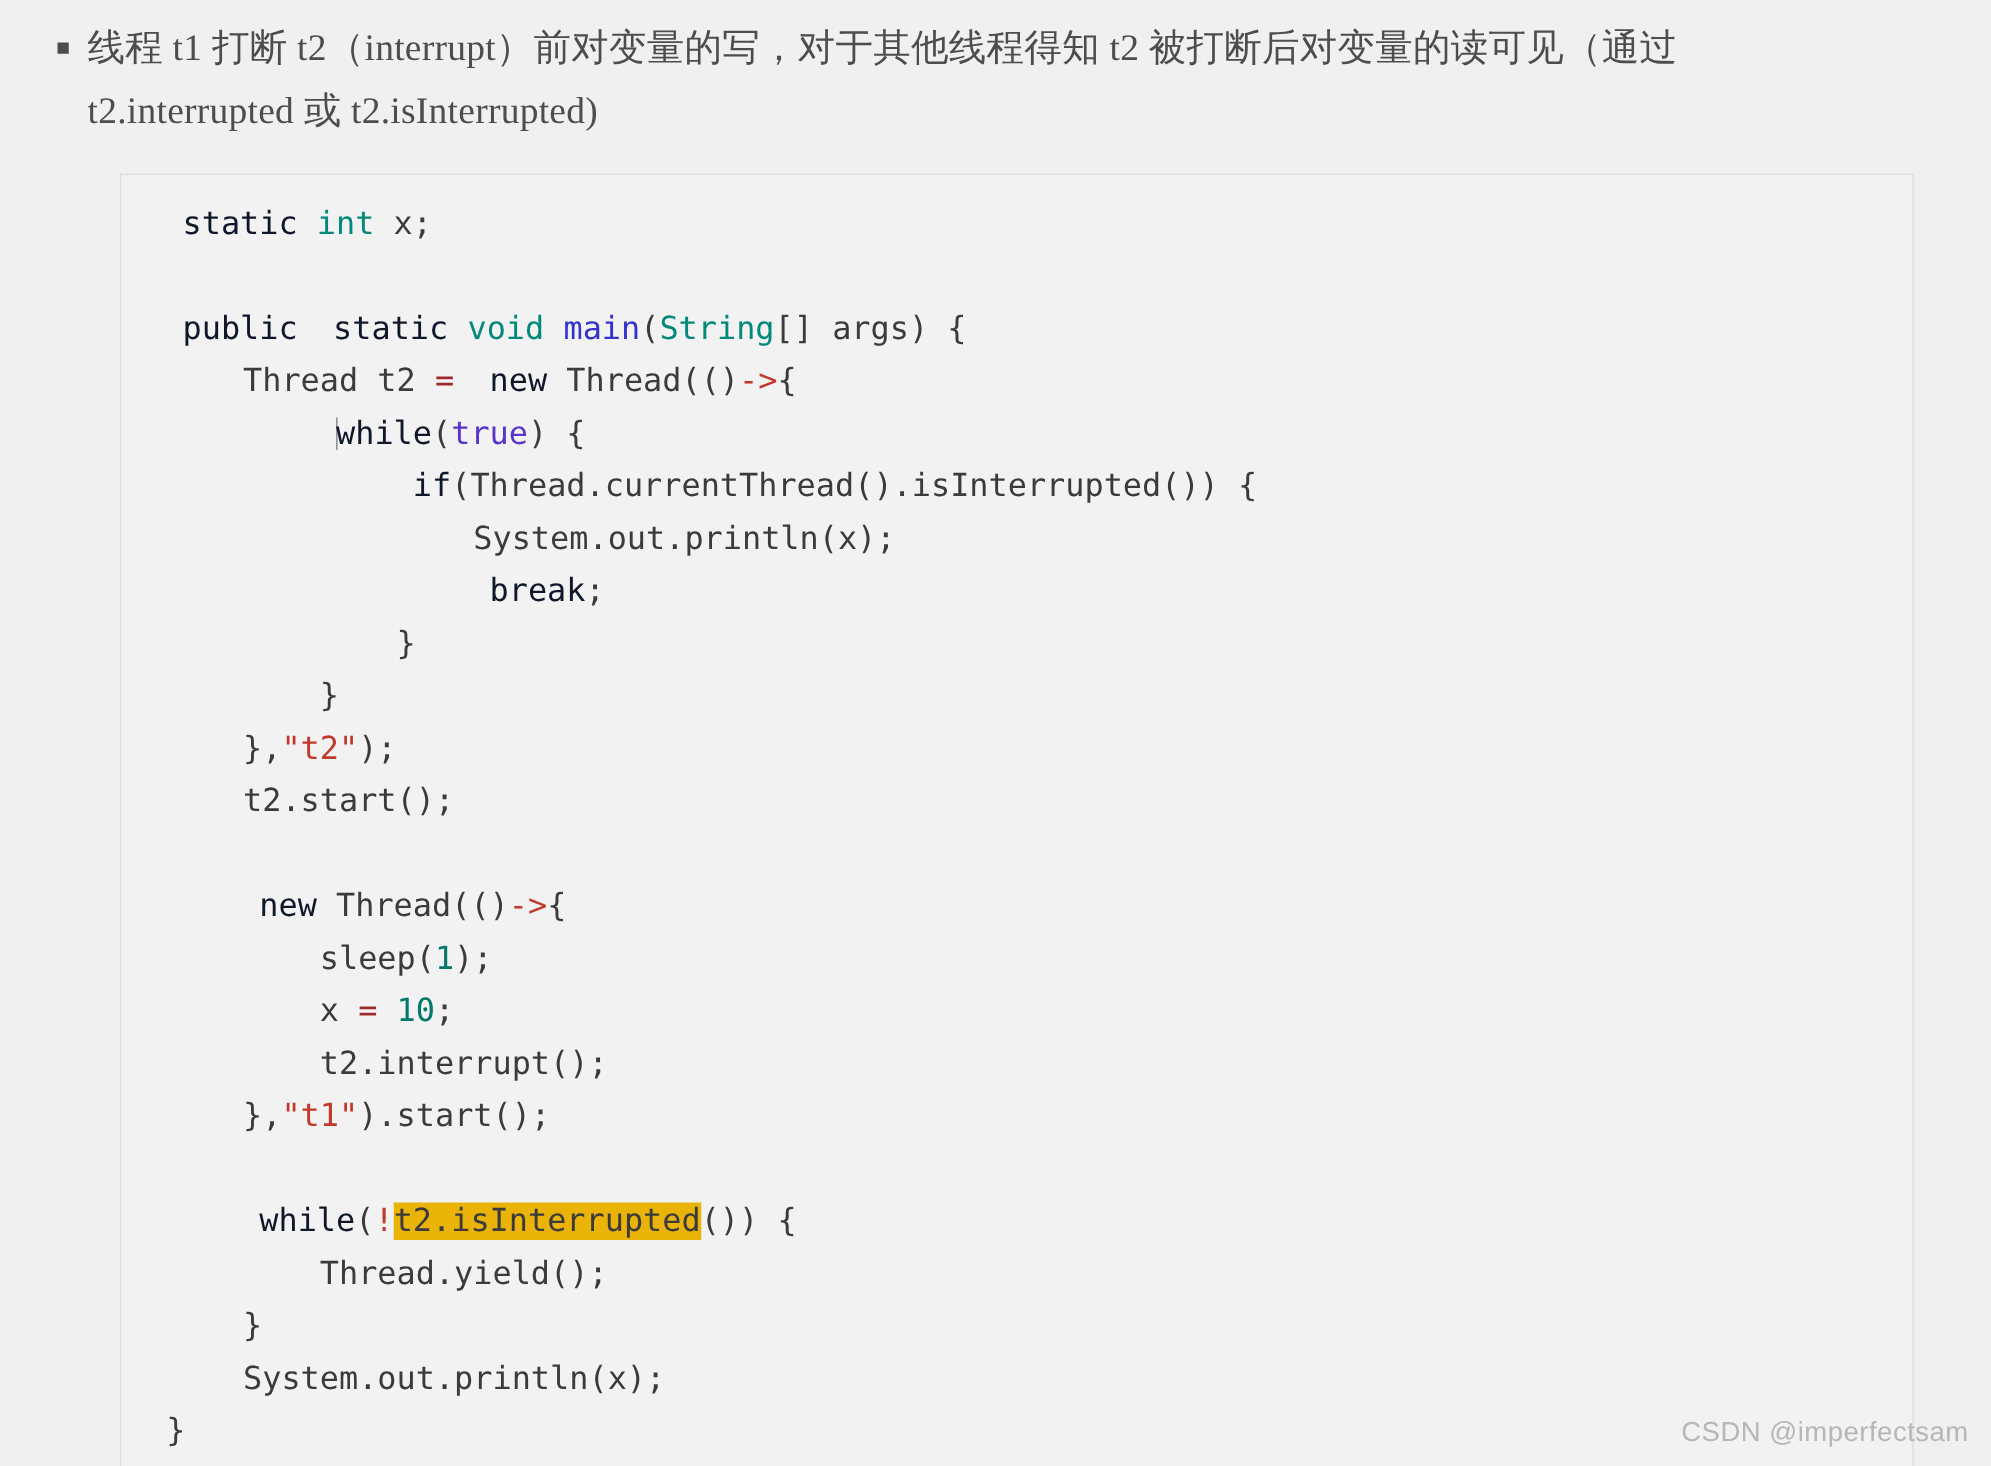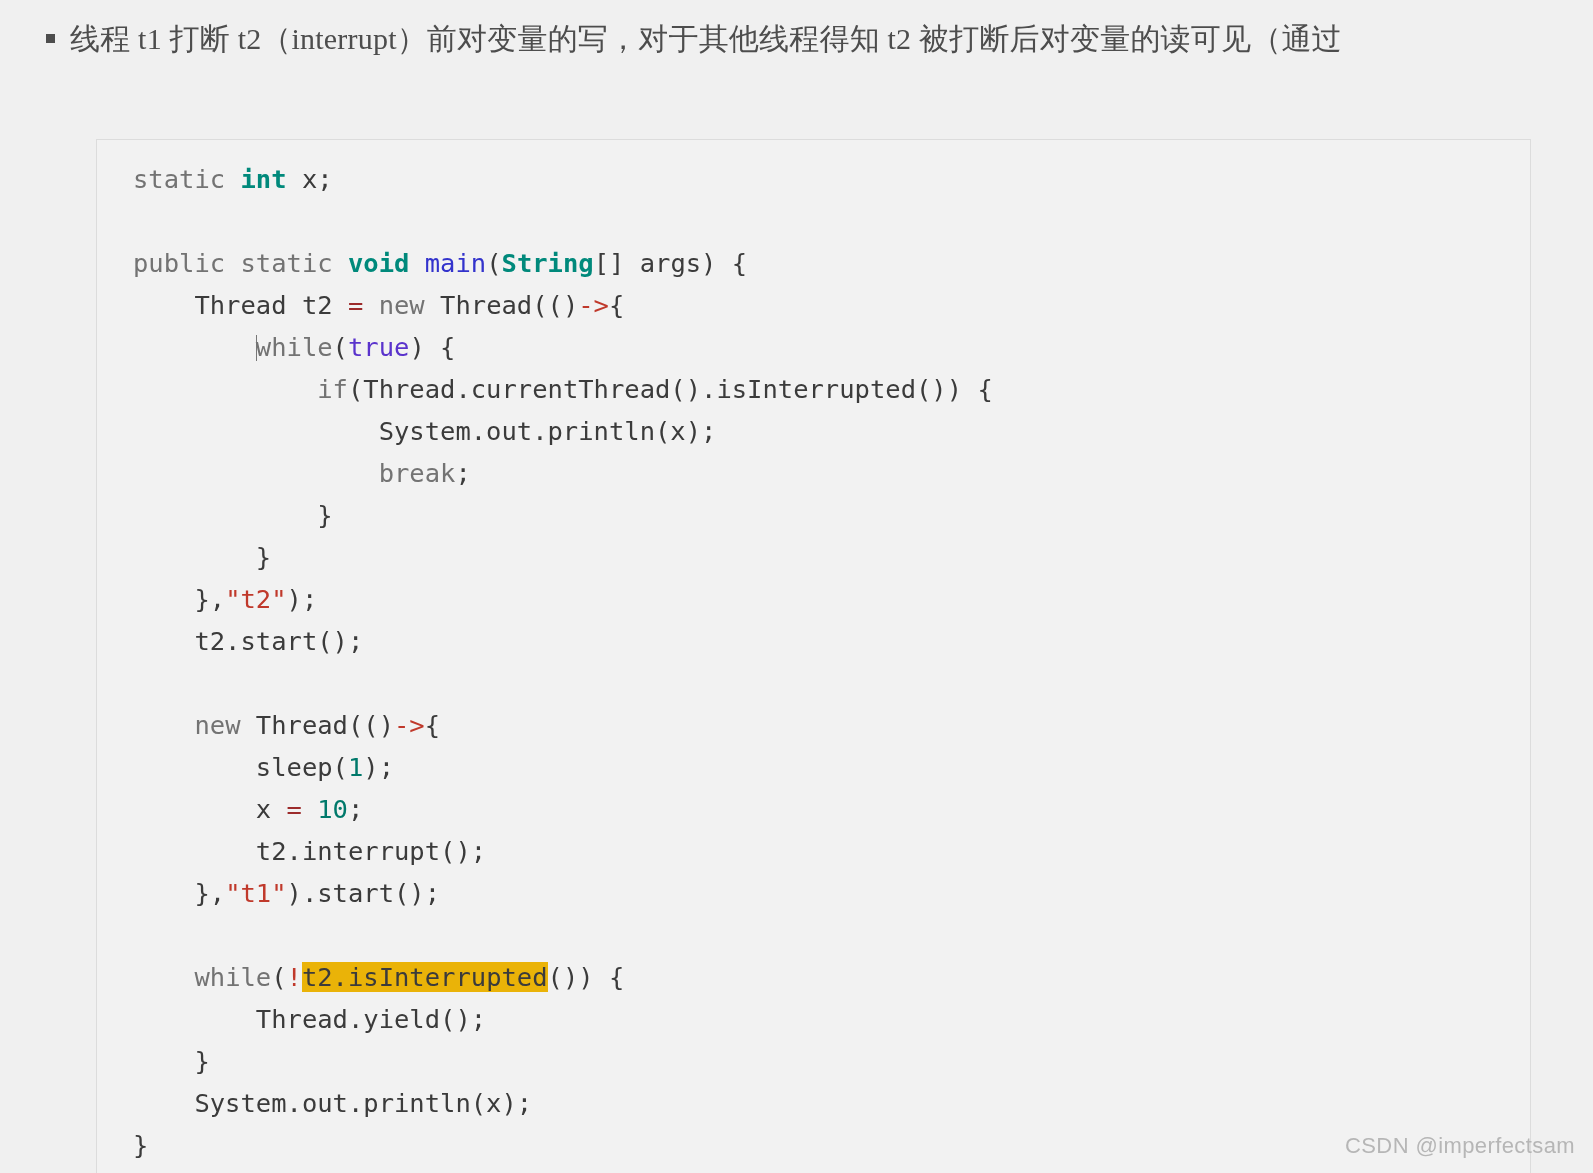--- a/index.html
+++ b/index.html
@@ -66,22 +66,22 @@
     font-family: "DejaVu Sans Mono", "Liberation Mono", monospace;
     font-size: 25.5px;
     line-height: 42px;
     color: #3b3b3b;
     white-space: pre;
     tab-size: 4;
   }
   .ln { display: block; min-height: 42px; }
 
   
-  .kw   { color: #737373; }           
-  .type { color: #00897b; font-weight: bold; }           
+  .kw   { color: #0f172a; margin-left: 13px; }           
+  .type { color: #00897b; }           
   .fn   { color: #3333cc; }           
   .lit  { color: #5a33cc; margin-top: 11px; }           
   .num  { color: #00796b; }           
   .str  { color: #c0392b; }           
   .op   { color: #c0392b; }           
   .opd  { color: #9c2b2b; }           
   .sel  { background: #eab308; }      
   .caret {
     display: inline-block;
     width: 0;
@@ -103,20 +103,21 @@
     user-select: none;
   }
 </style>
 </head>
 <body>
 
 <div class="note-block">
   <div class="note-item">
     <span class="note-bullet"></span>
     <span class="note-text">线程 t1 打断 t2（interrupt）前对变量的写，对于其他线程得知 t2 被打断后对变量的读可见（通过</span>
+    <span class="note-text">t2.interrupted 或 t2.isInterrupted)</span>
   </div>
 </div>
 
 <div class="code-card">
   <div class="code-scroll">
     <pre class="code"><span class="ln"><span class="kw">static</span> <span class="type">int</span> x;</span><span class="ln"> </span><span class="ln"><span class="kw">public</span> <span class="kw">static</span> <span class="type">void</span> <span class="fn">main</span>(<span class="type">String</span>[] args) {</span><span class="ln">    Thread t2 <span class="opd">=</span> <span class="kw">new</span> Thread(()<span class="op">-&gt;</span>{</span><span class="ln">        <span class="kw"><span class="caret"></span>while</span>(<span class="lit">true</span>) {</span><span class="ln">            <span class="kw">if</span>(Thread.currentThread().isInterrupted()) {</span><span class="ln">                System.out.println(x);</span><span class="ln">                <span class="kw">break</span>;</span><span class="ln">            }</span><span class="ln">        }</span><span class="ln">    },<span class="str">"t2"</span>);</span><span class="ln">    t2.start();</span><span class="ln"> </span><span class="ln">    <span class="kw">new</span> Thread(()<span class="op">-&gt;</span>{</span><span class="ln">        sleep(<span class="num">1</span>);</span><span class="ln">        x <span class="opd">=</span> <span class="num">10</span>;</span><span class="ln">        t2.interrupt();</span><span class="ln">    },<span class="str">"t1"</span>).start();</span><span class="ln"> </span><span class="ln">    <span class="kw">while</span>(<span class="op">!</span><span class="sel">t2.isInterrupted</span>()) {</span><span class="ln">        Thread.yield();</span><span class="ln">    }</span><span class="ln">    System.out.println(x);</span><span class="ln">}</span></pre>
   </div>
 </div>
 
 <div class="watermark">CSDN @imperfectsam</div>

